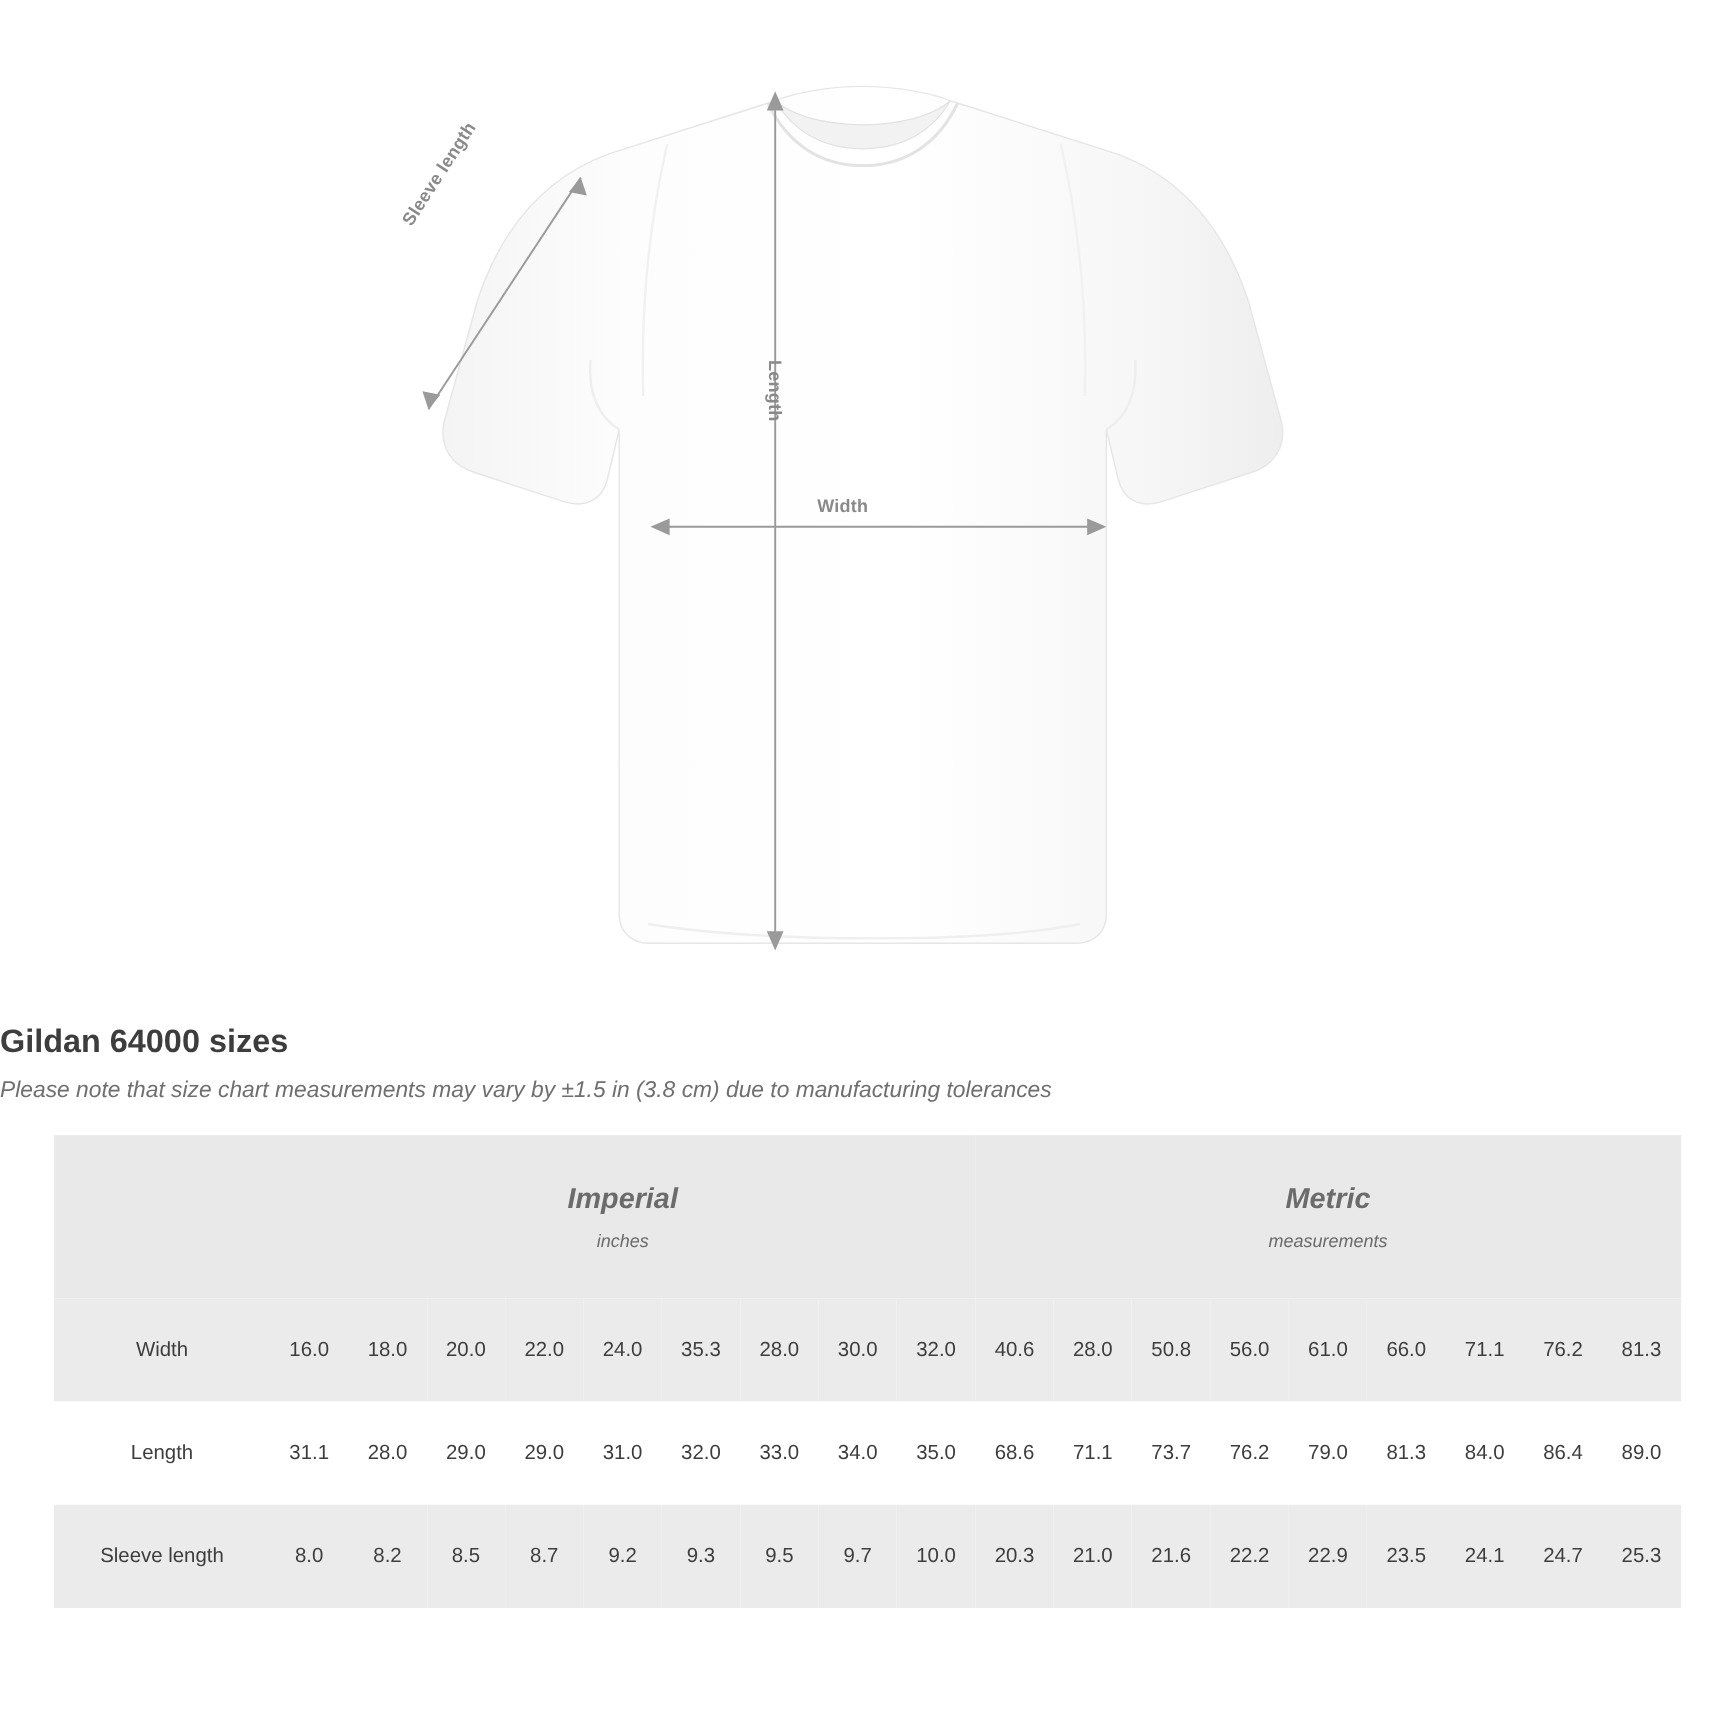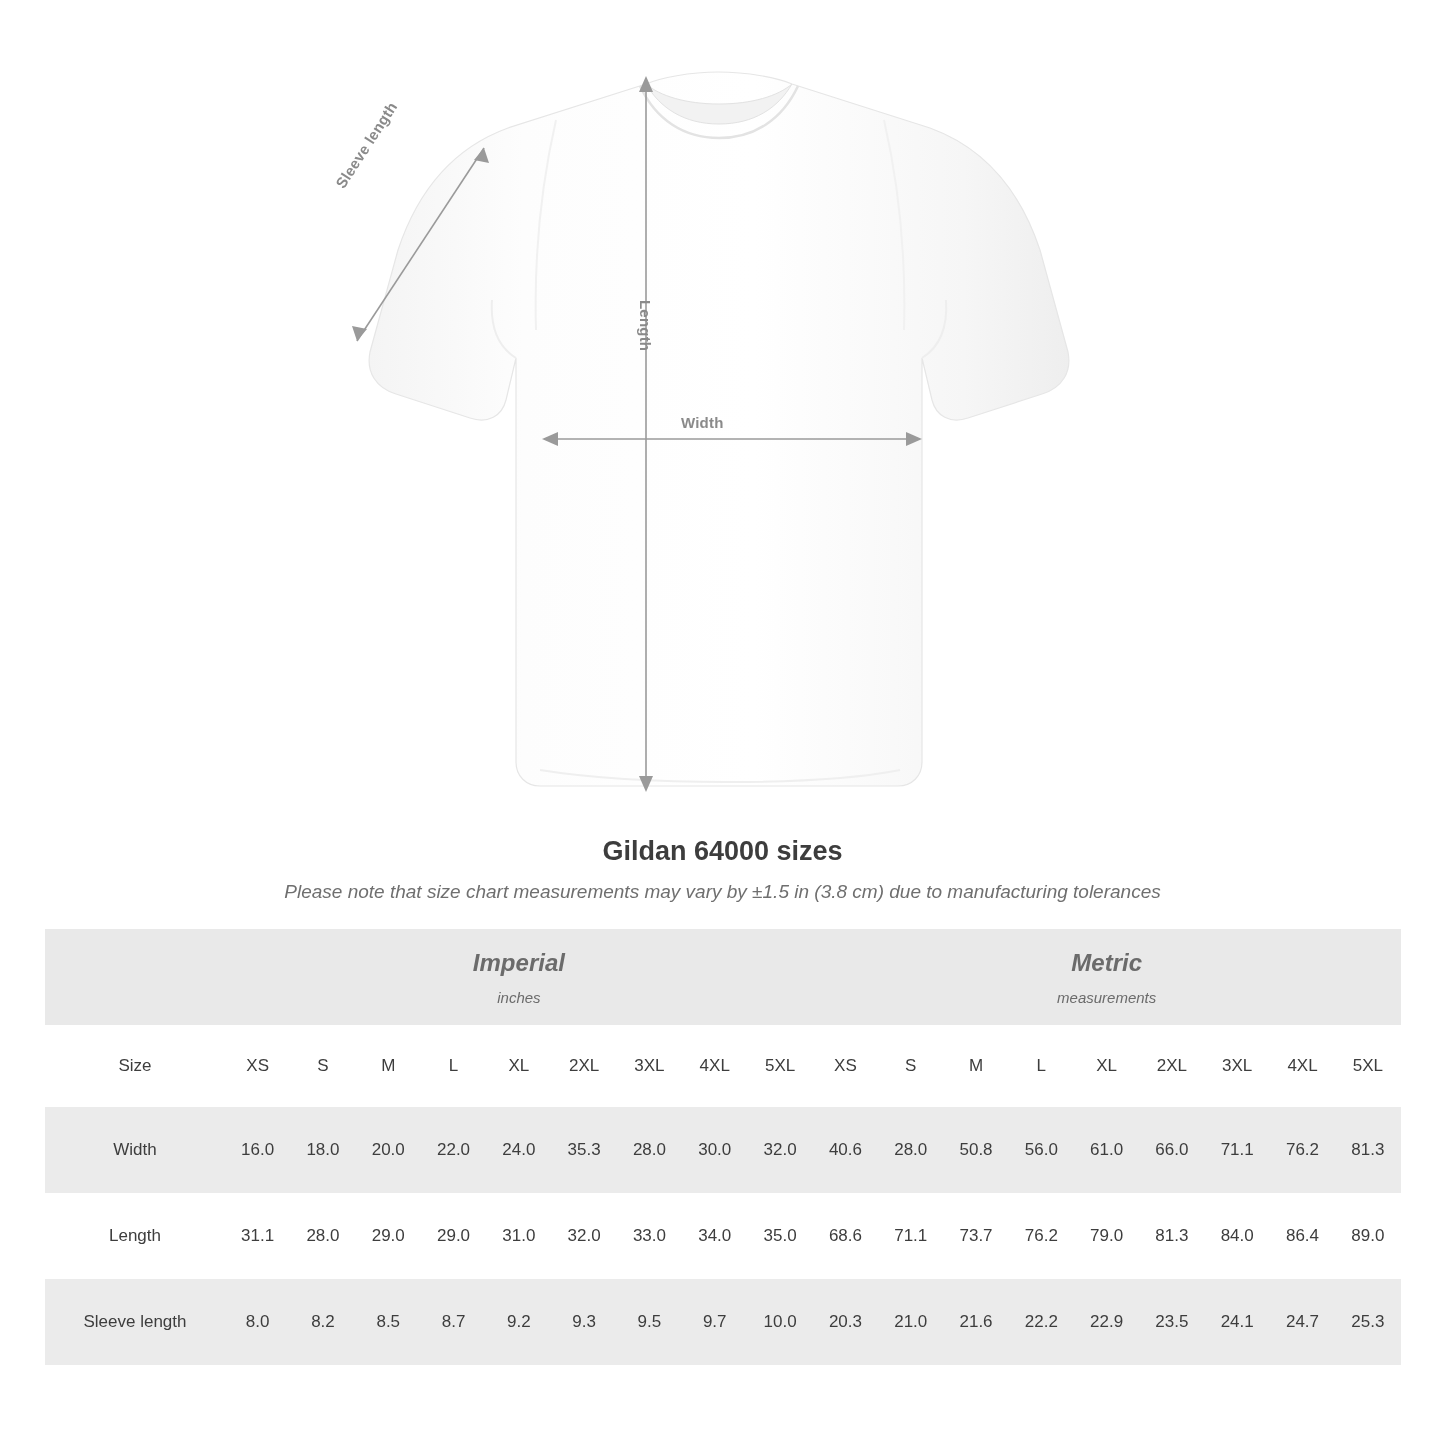--- a/index.html
+++ b/index.html
@@ -47,22 +47,22 @@
     transform: rotate(90deg);
     transform-origin: left top;
   }
   .label-width {
     left: 681px;
     top: 414px;
   }
 
   
   .title-block {
-    text-align: center;
-    margin-top: 6px;
+    text-align: left;
+    margin-top: 23px;
   }
   .chart-title {
     font-size: 27px;
     font-weight: bold;
     color: #3d3d3d;
     margin: 0 0 14px 0;
   }
   .chart-note {
     font-size: 19px;
     font-style: italic;
@@ -79,21 +79,21 @@
     width: 1355px;
     table-layout: fixed;
   }
   table.size-table td,
   table.size-table th {
     text-align: center;
     vertical-align: middle;
     font-weight: normal;
   }
   .unit-head {
-    height: 96px;
+    height: 136px;
     background: #e9e9e9;
   }
   .unit-name {
     font-size: 24px;
     font-weight: bold;
     font-style: italic;
     color: #6b6b6b;
     line-height: 1.25;
   }
   .unit-sub {
@@ -244,41 +244,20 @@
         <td colspan="9">
           <div class="unit-name">Imperial</div>
           <div class="unit-sub">inches</div>
         </td>
         <td colspan="9">
           <div class="unit-name">Metric</div>
           <div class="unit-sub">measurements</div>
         </td>
       </tr>
 
-      <tr class="size-head-row">
-        <td class="row-head-cell">Size</td>
-        <td>XS</td>
-        <td>S</td>
-        <td>M</td>
-        <td>L</td>
-        <td>XL</td>
-        <td>2XL</td>
-        <td>3XL</td>
-        <td>4XL</td>
-        <td>5XL</td>
-        <td>XS</td>
-        <td>S</td>
-        <td>M</td>
-        <td>L</td>
-        <td>XL</td>
-        <td>2XL</td>
-        <td>3XL</td>
-        <td>4XL</td>
-        <td>5XL</td>
-      </tr>
 
       <tr class="data-row row-shaded">
         <td class="row-head-cell">Width</td>
         <td>16.0</td>
         <td>18.0</td>
         <td>20.0</td>
         <td>22.0</td>
         <td>24.0</td>
         <td>35.3</td>
         <td>28.0</td>

